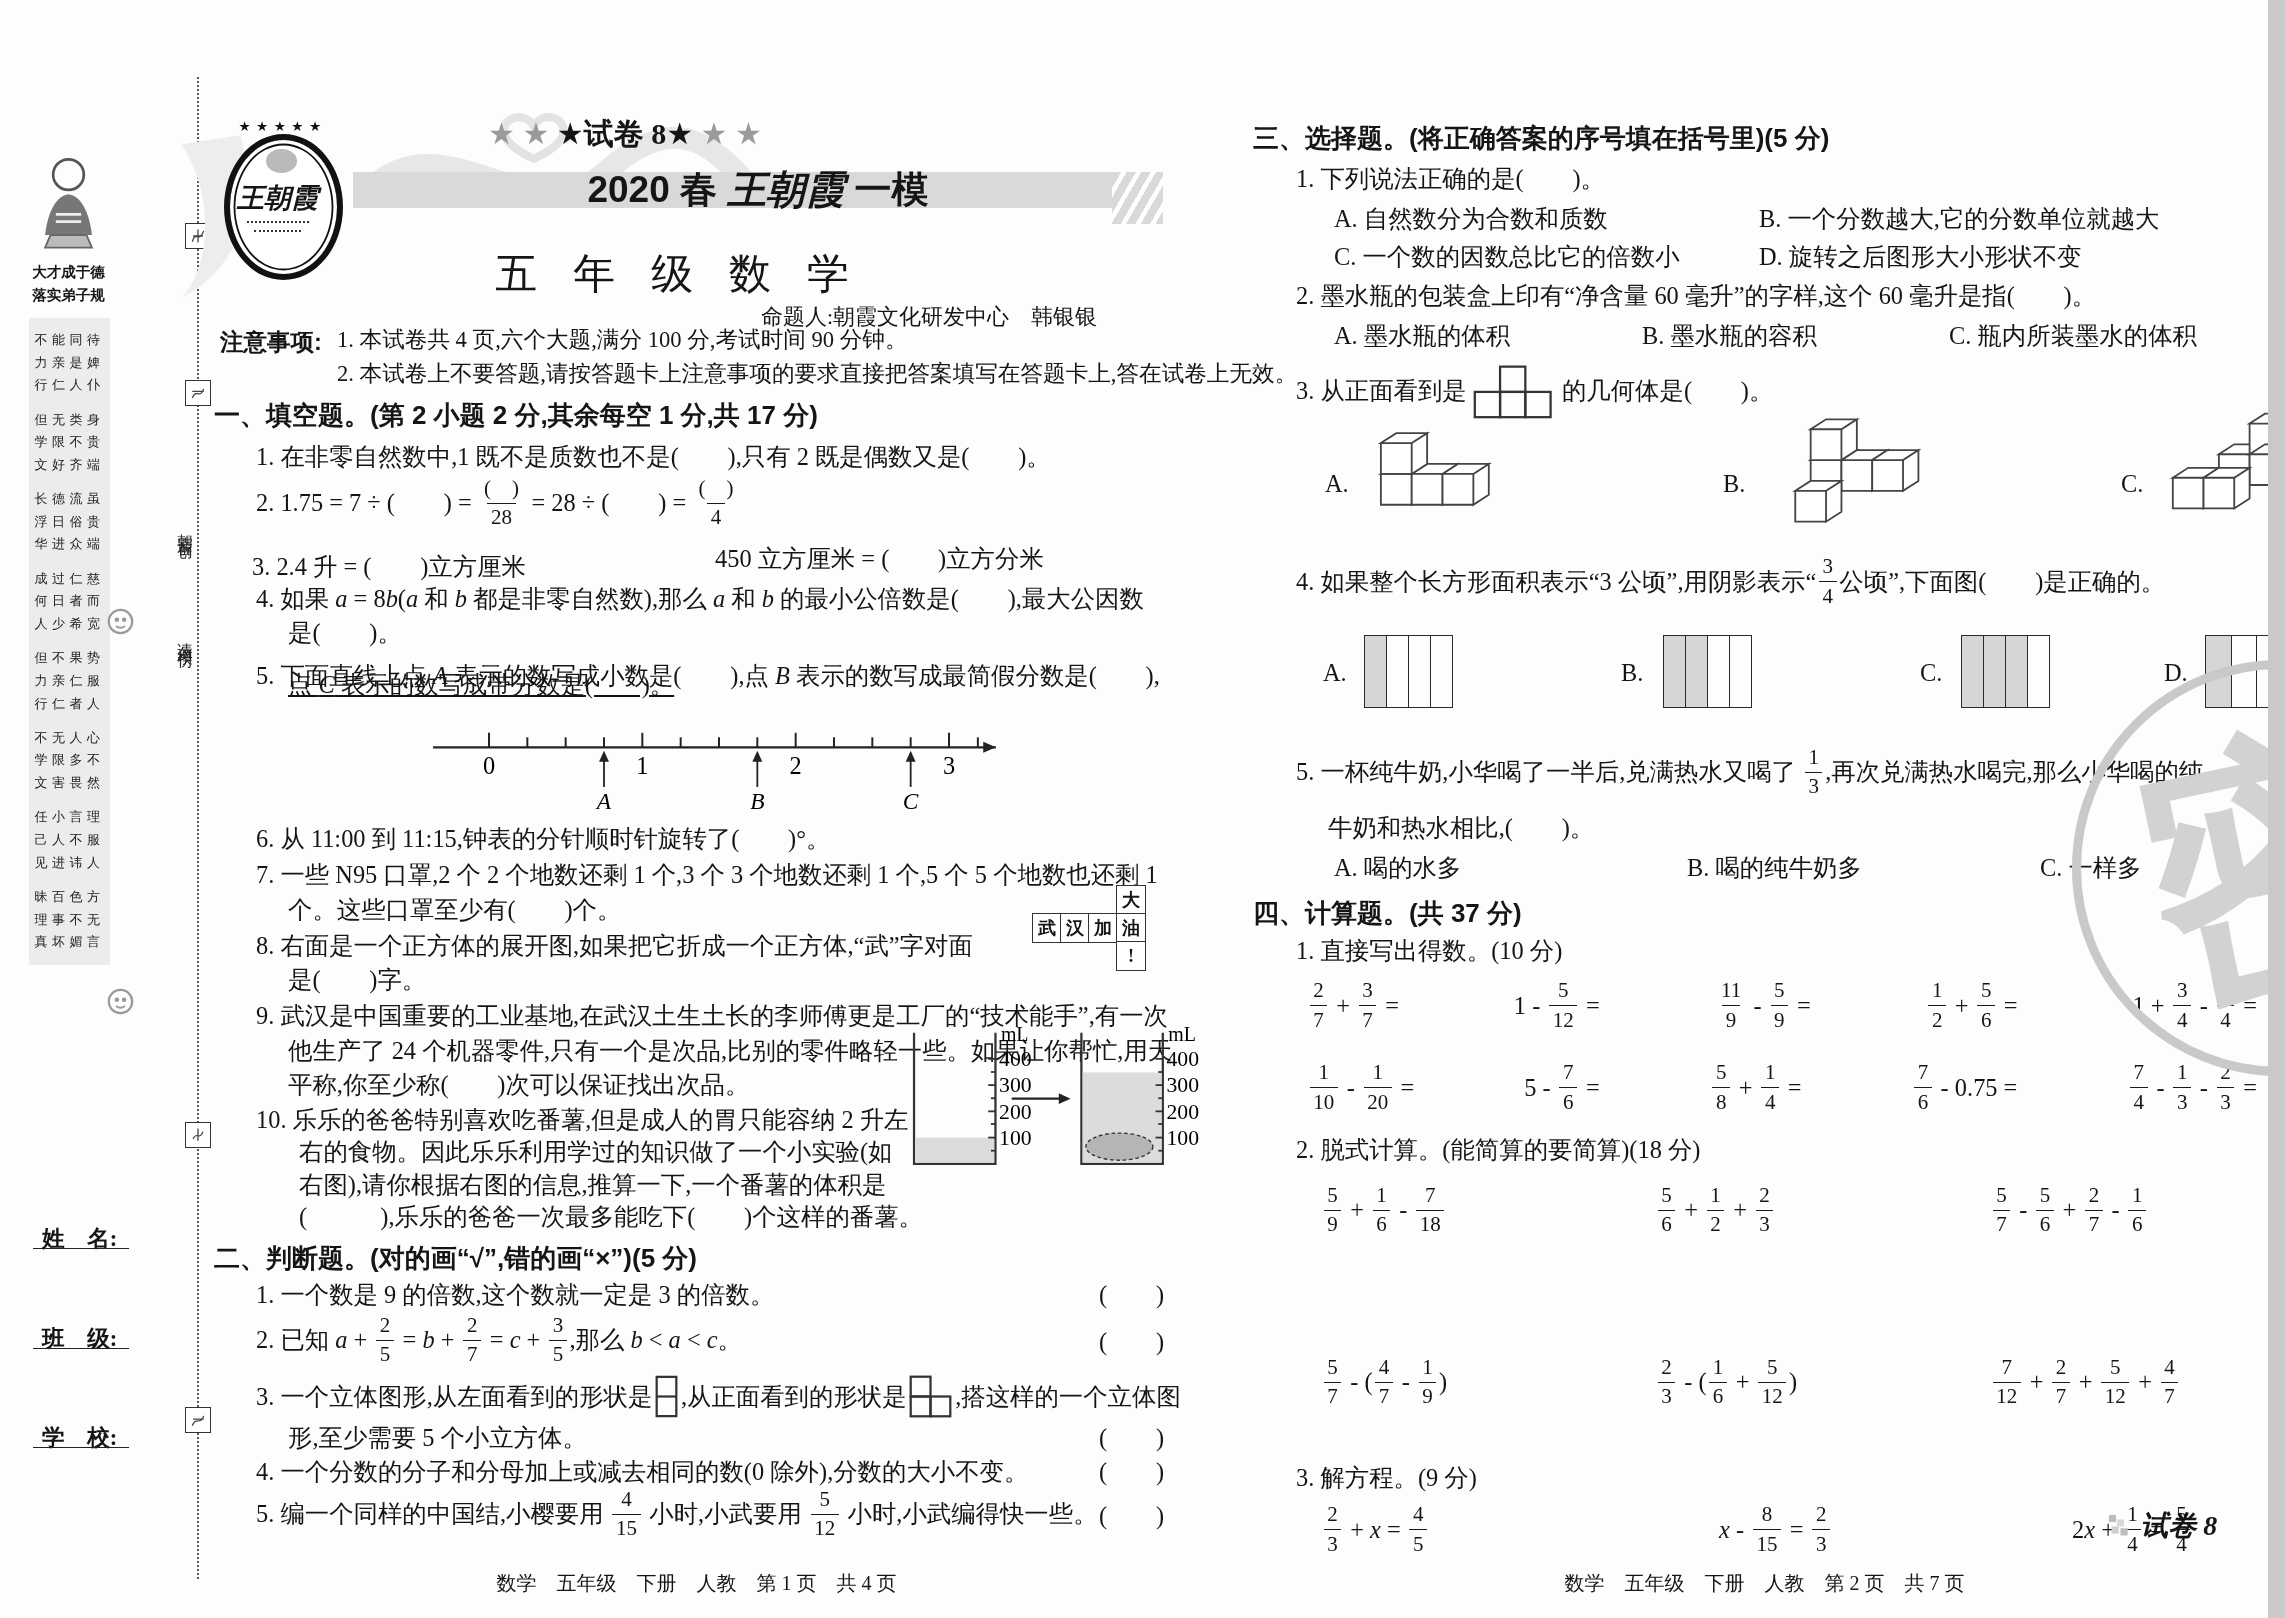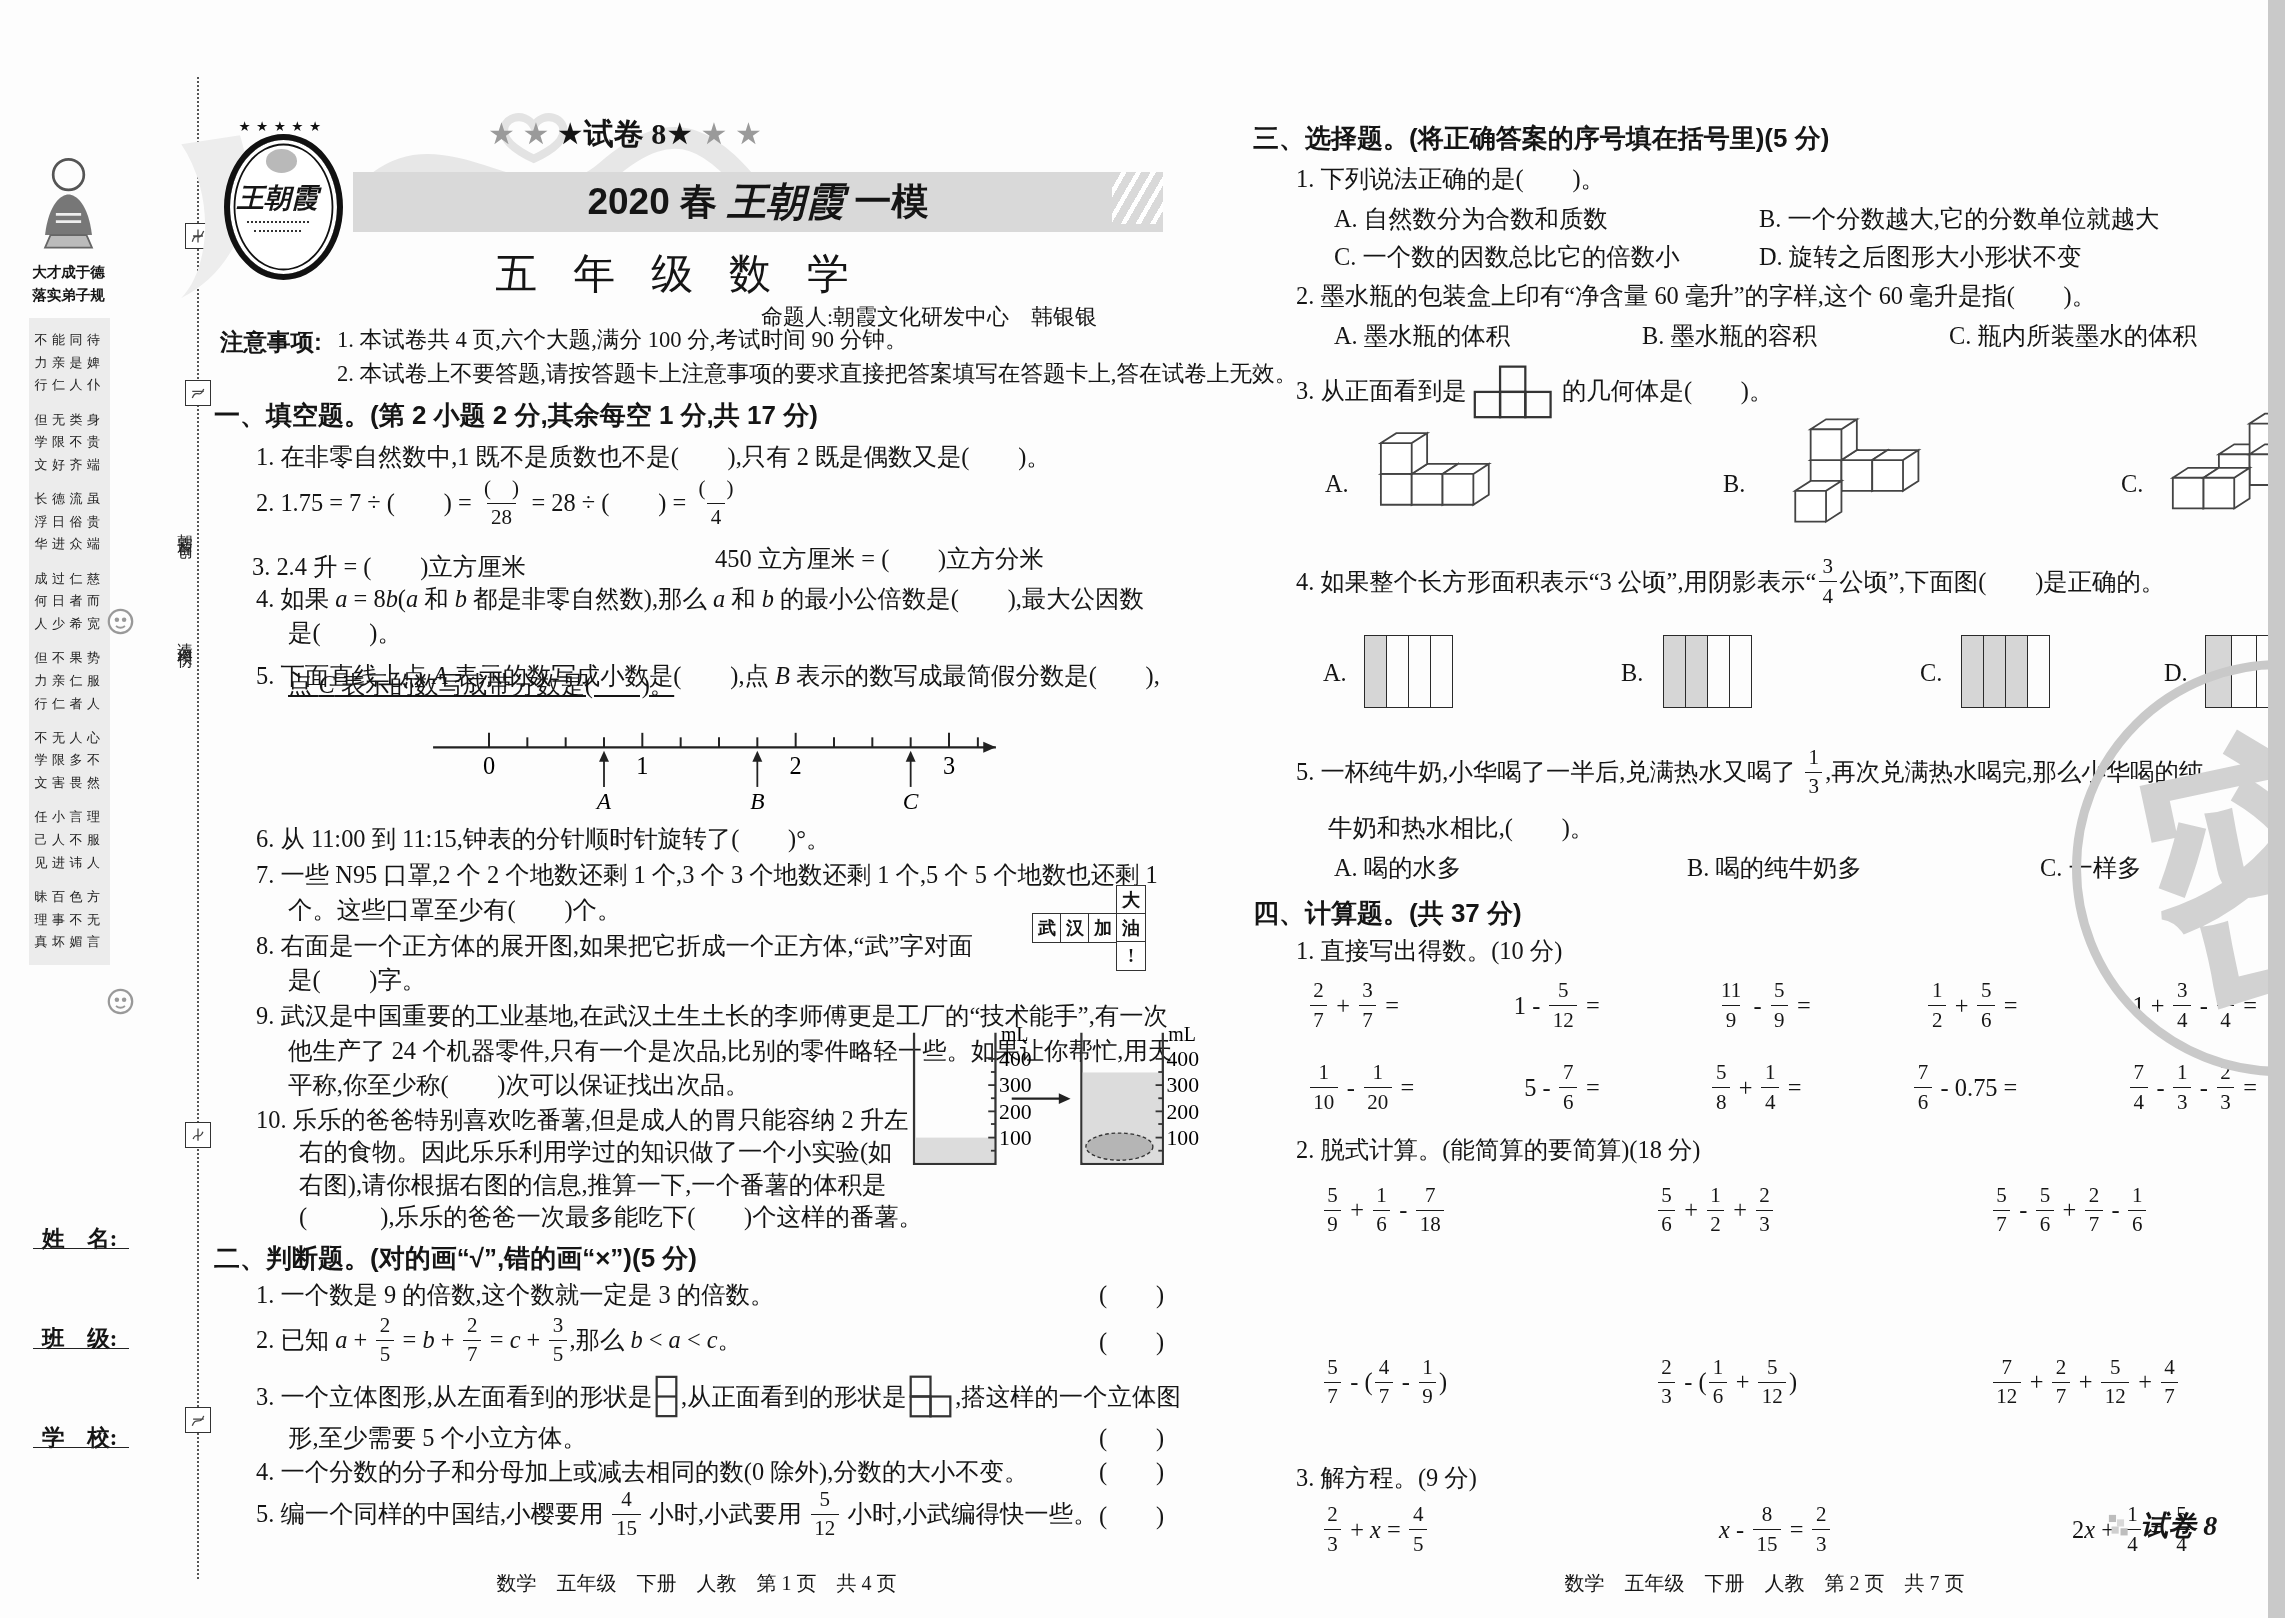--- a/index.html
+++ b/index.html
@@ -137,21 +137,21 @@
       <div class="abs" style="left:0;top:40px;width:94px;text-align:center;font-size:27px;font-weight:bold;font-style:italic;">王朝霞</div>
       <div class="abs" style="left:16.3px;top:81px;width:62px;border-top:2.7px dotted #333;"></div>
       <div class="abs" style="left:23.5px;top:90px;width:47px;border-top:2.7px dotted #333;"></div>
     </div>
   </div>
 
   <div class="abs" style="left:488px;top:114px;width:425px;text-align:left;font-size:30px;">
     <span style="color:#9a9a9a;">★ ★ </span><span>★</span><span class="hd" style="font-family:'Liberation Serif',serif;font-weight:bold;">试卷 8</span><span>★</span><span style="color:#9a9a9a;"> ★ ★</span>
   </div>
 
-  <div class="abs" style="left:353px;top:172px;width:810px;height:60px;background:#d9d9d9;display:flex;align-items:center;justify-content:center;">
+  <div class="abs" style="left:353px;top:172px;width:810px;height:36px;background:#d9d9d9;display:flex;align-items:center;justify-content:center;">
     <span class="hd" style="font-size:37px;white-space:pre;">2020 春 </span>
     <span style="font-size:39px;font-weight:bold;font-style:italic;white-space:pre;">王朝霞</span>
     <span class="hd" style="font-size:37px;white-space:pre;"> 一模</span>
     <span style="position:absolute;right:0;top:0;width:51px;height:52px;background:repeating-linear-gradient(120deg,#d9d9d9 0 8.1px,#fff 8.1px 12.7px);"></span>
   </div>
 
   <div class="abs" style="left:362px;top:246px;width:633px;text-align:center;font-size:42px;letter-spacing:12.7px;">五 年 级 数 学</div>
 
   <div class="abs" style="left:543px;top:302px;width:554px;text-align:right;font-size:22px;">命题人:朝霞文化研发中心　韩银银</div>
 

